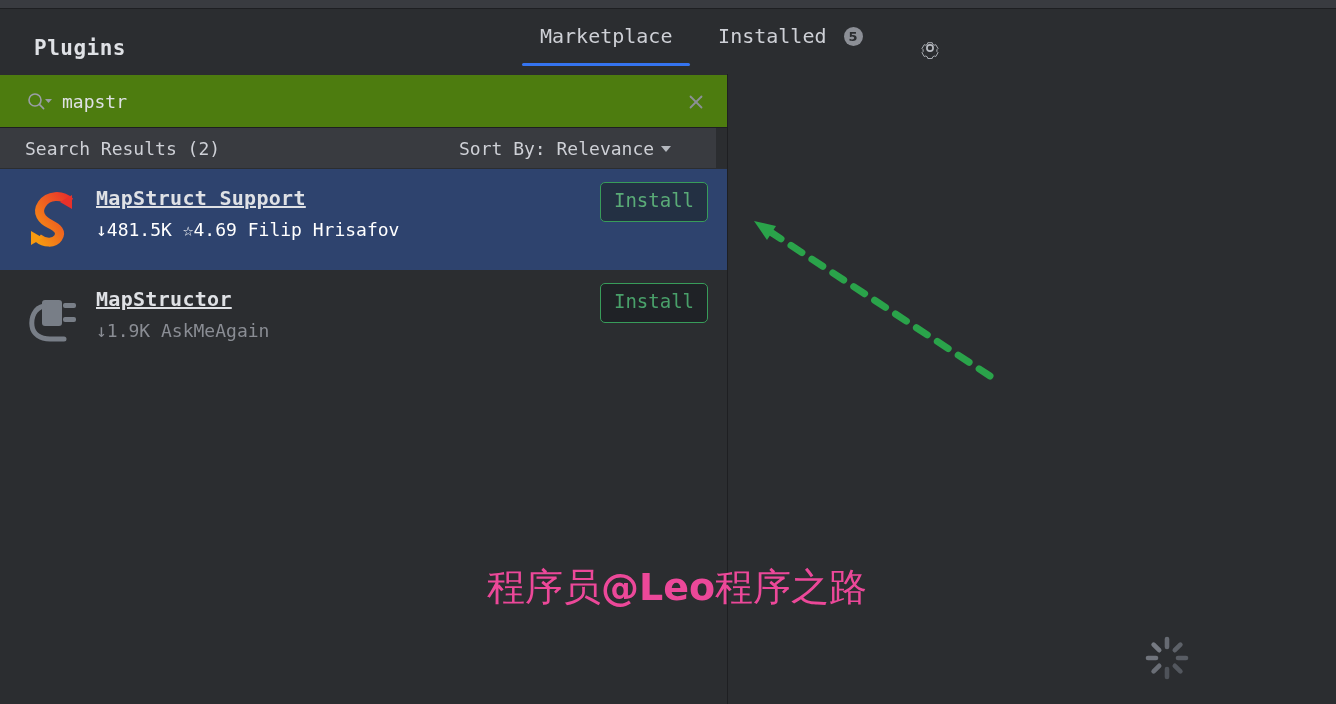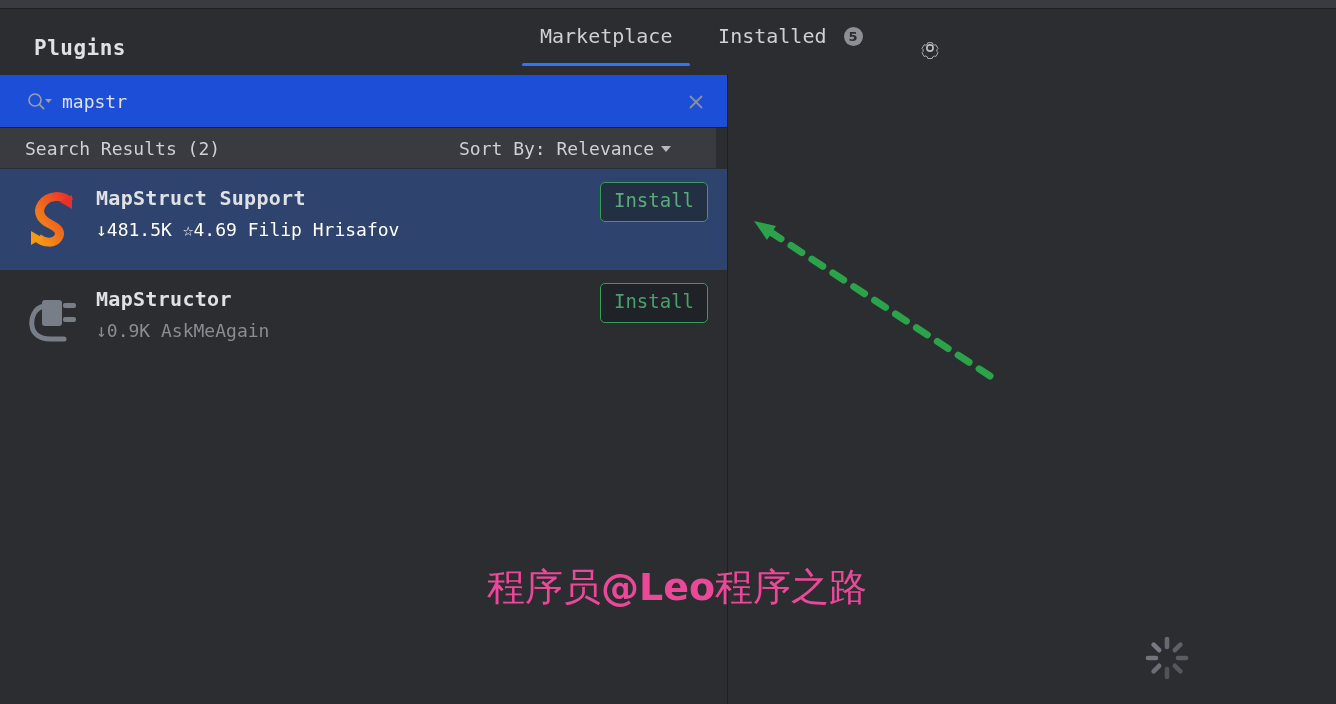--- a/index.html
+++ b/index.html
@@ -67,21 +67,21 @@
     background: #1e1f22;
   }
   .header-bottom-line {
     position: absolute; left: 0; top: 74px; width: 727px; height: 1px;
     background: #1e1f22;
   }
 
   
   .search-row {
     position: absolute; left: 0; top: 75px; width: 727px; height: 52px;
-    background: #1d4ed8;
+    background: #4d7c0f;
   }
   .search-icon-wrap {
     position: absolute; left: 27px; top: 17px; width: 26px; height: 18px;
   }
   .search-input {
     position: absolute; left: 62px; top: 13px; width: 580px; height: 26px;
     background: transparent; border: none; outline: none;
     font-family: "DejaVu Sans Mono", "Liberation Mono", monospace;
     font-size: 18px; color: #dfe1e5; padding: 0;
   }
@@ -119,20 +119,21 @@
     position: relative; width: 727px; height: 101px; cursor: default;
   }
   .plugin-row.selected { background: #2e436e; }
   .plugin-icon {
     position: absolute; left: 26px; top: 22px; width: 56px; height: 58px;
   }
   .plugin-name {
     position: absolute; left: 96px; top: 17px;
     font-size: 20px; font-weight: bold; color: #dfe1e5;
     letter-spacing: 0.3px;
+    text-decoration: underline;
   }
   .plugin-meta {
     position: absolute; left: 96px; top: 50px;
     font-size: 18px; color: #8a8d94;
     white-space: nowrap;
   }
   .plugin-row.selected .plugin-meta { color: #ffffff; }
   .install-btn {
     position: absolute; left: 600px; top: 13px;
     width: 108px; height: 40px;
@@ -259,21 +260,21 @@
     <div class="plugin-row">
       <div class="plugin-icon">
         <svg width="56" height="58" viewBox="0 0 56 58">
           <rect x="16" y="8" width="20" height="26" rx="3" fill="#787e87"></rect>
           <rect x="37" y="11" width="13" height="5" rx="2" fill="#787e87"></rect>
           <rect x="37" y="25" width="13" height="5" rx="2" fill="#787e87"></rect>
           <path d="M18,14 C8,16 5,26 6,34 C7,42 14,47 24,47 L38,47" fill="none" stroke="#787e87" stroke-width="5" stroke-linecap="round"></path>
         </svg>
       </div>
       <div class="plugin-name">MapStructor</div>
-      <div class="plugin-meta">↓0.9K AskMeAgain</div>
+      <div class="plugin-meta">↓1.9K AskMeAgain</div>
       <div class="install-btn">Install</div>
     </div>
 
   </div>
 
   <div class="edge-marker"></div>
 
   <div class="right-panel"></div>
 
   <div class="spinner">

